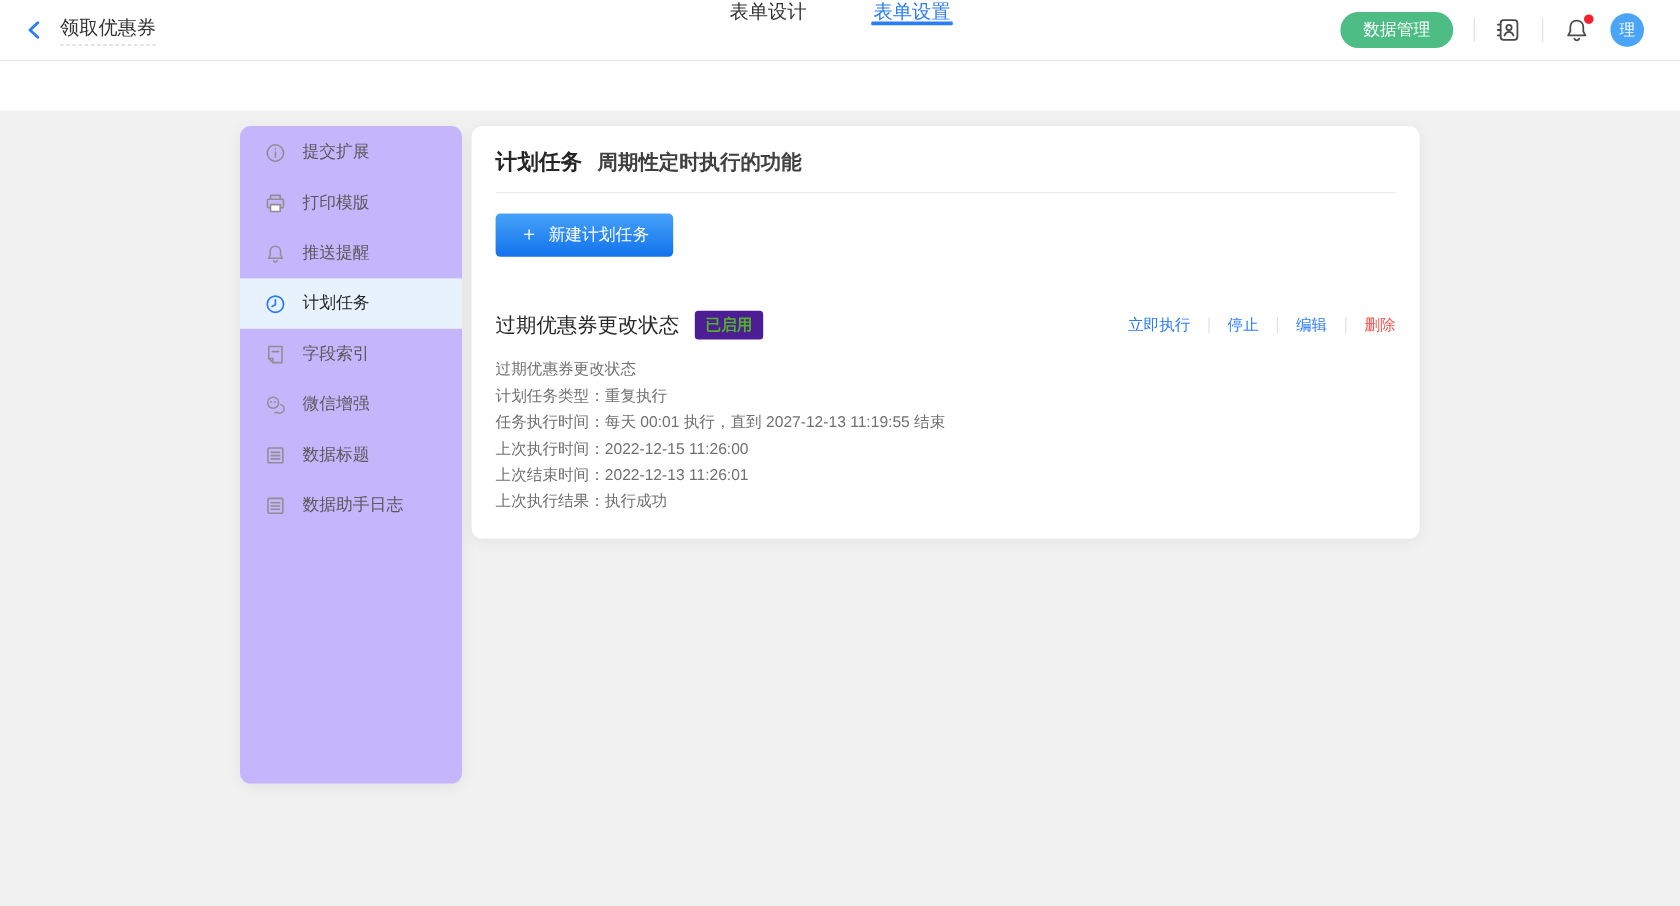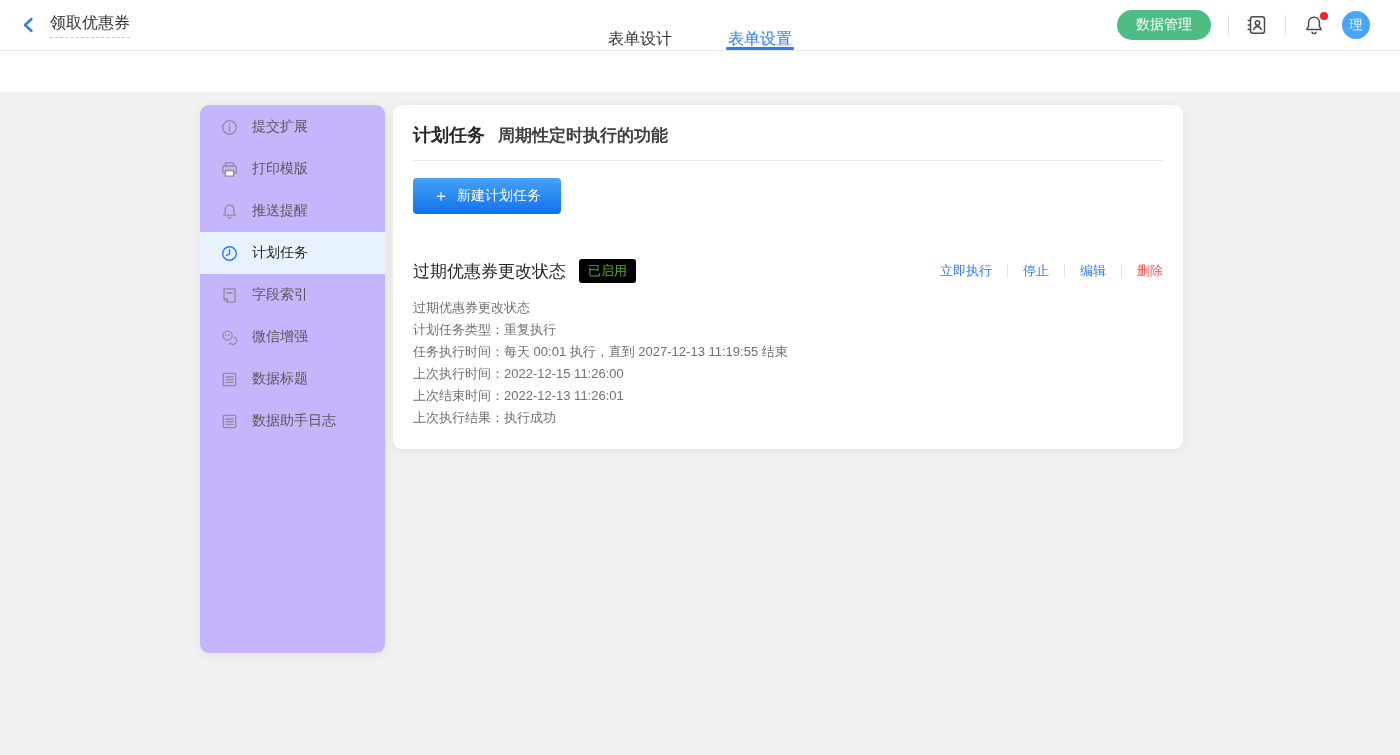--- a/index.html
+++ b/index.html
@@ -24,21 +24,21 @@
     position:absolute; left:20px; top:0; height:50px;
     display:flex; align-items:center; gap:12px;
   }
   .back-btn { display:flex; align-items:center; cursor:pointer; }
   .form-title {
     font-size:16px; color:#333;
     padding-bottom:3px; border-bottom:1px dashed #c9c9c9; cursor:text;
   }
   .tabs {
     position:absolute; left:0; right:0; top:0; height:50px;
-    display:flex; justify-content:center; align-items:flex-end; gap:52px;
+    display:flex; justify-content:center; align-items:flex-start; gap:52px;
   }
   .tab {
     position:relative; display:flex; align-items:center;
     font-size:16px; color:#333; cursor:pointer; padding:0 2px;
   }
   .tab.active { color:#2b7cf7; }
   .tab.active::after {
     content:""; position:absolute; left:0; right:0; bottom:0;
     height:3px; background:#2b7cf7; border-radius:1px;
   }
@@ -96,21 +96,21 @@
     display:inline-flex; align-items:center; gap:8px;
   }
   .btn-primary .plus { font-size:16px; line-height:1; }
 
   .task-head {
     margin-top:45px; display:flex; align-items:center; justify-content:space-between;
   }
   .task-head-left { display:flex; align-items:center; gap:13px; }
   .task-name { font-size:17px; color:#262626; }
   .badge {
-    background:#000000; color:#50b227; font-size:13px; font-weight:normal;
+    background:#4c1d95; color:#50b227; font-size:13px; font-weight:bold;
     padding:3px 9px; border-radius:3px;
   }
   .task-actions { display:flex; align-items:center; }
   .task-actions .link {
     font-size:13px; color:#2b7cf7; cursor:pointer; padding:0 15px;
     text-decoration:none;
     text-align:center;
   }
   .task-actions .link:first-child { padding-left:0; }
   .task-actions .link:last-child { padding-right:0; }

